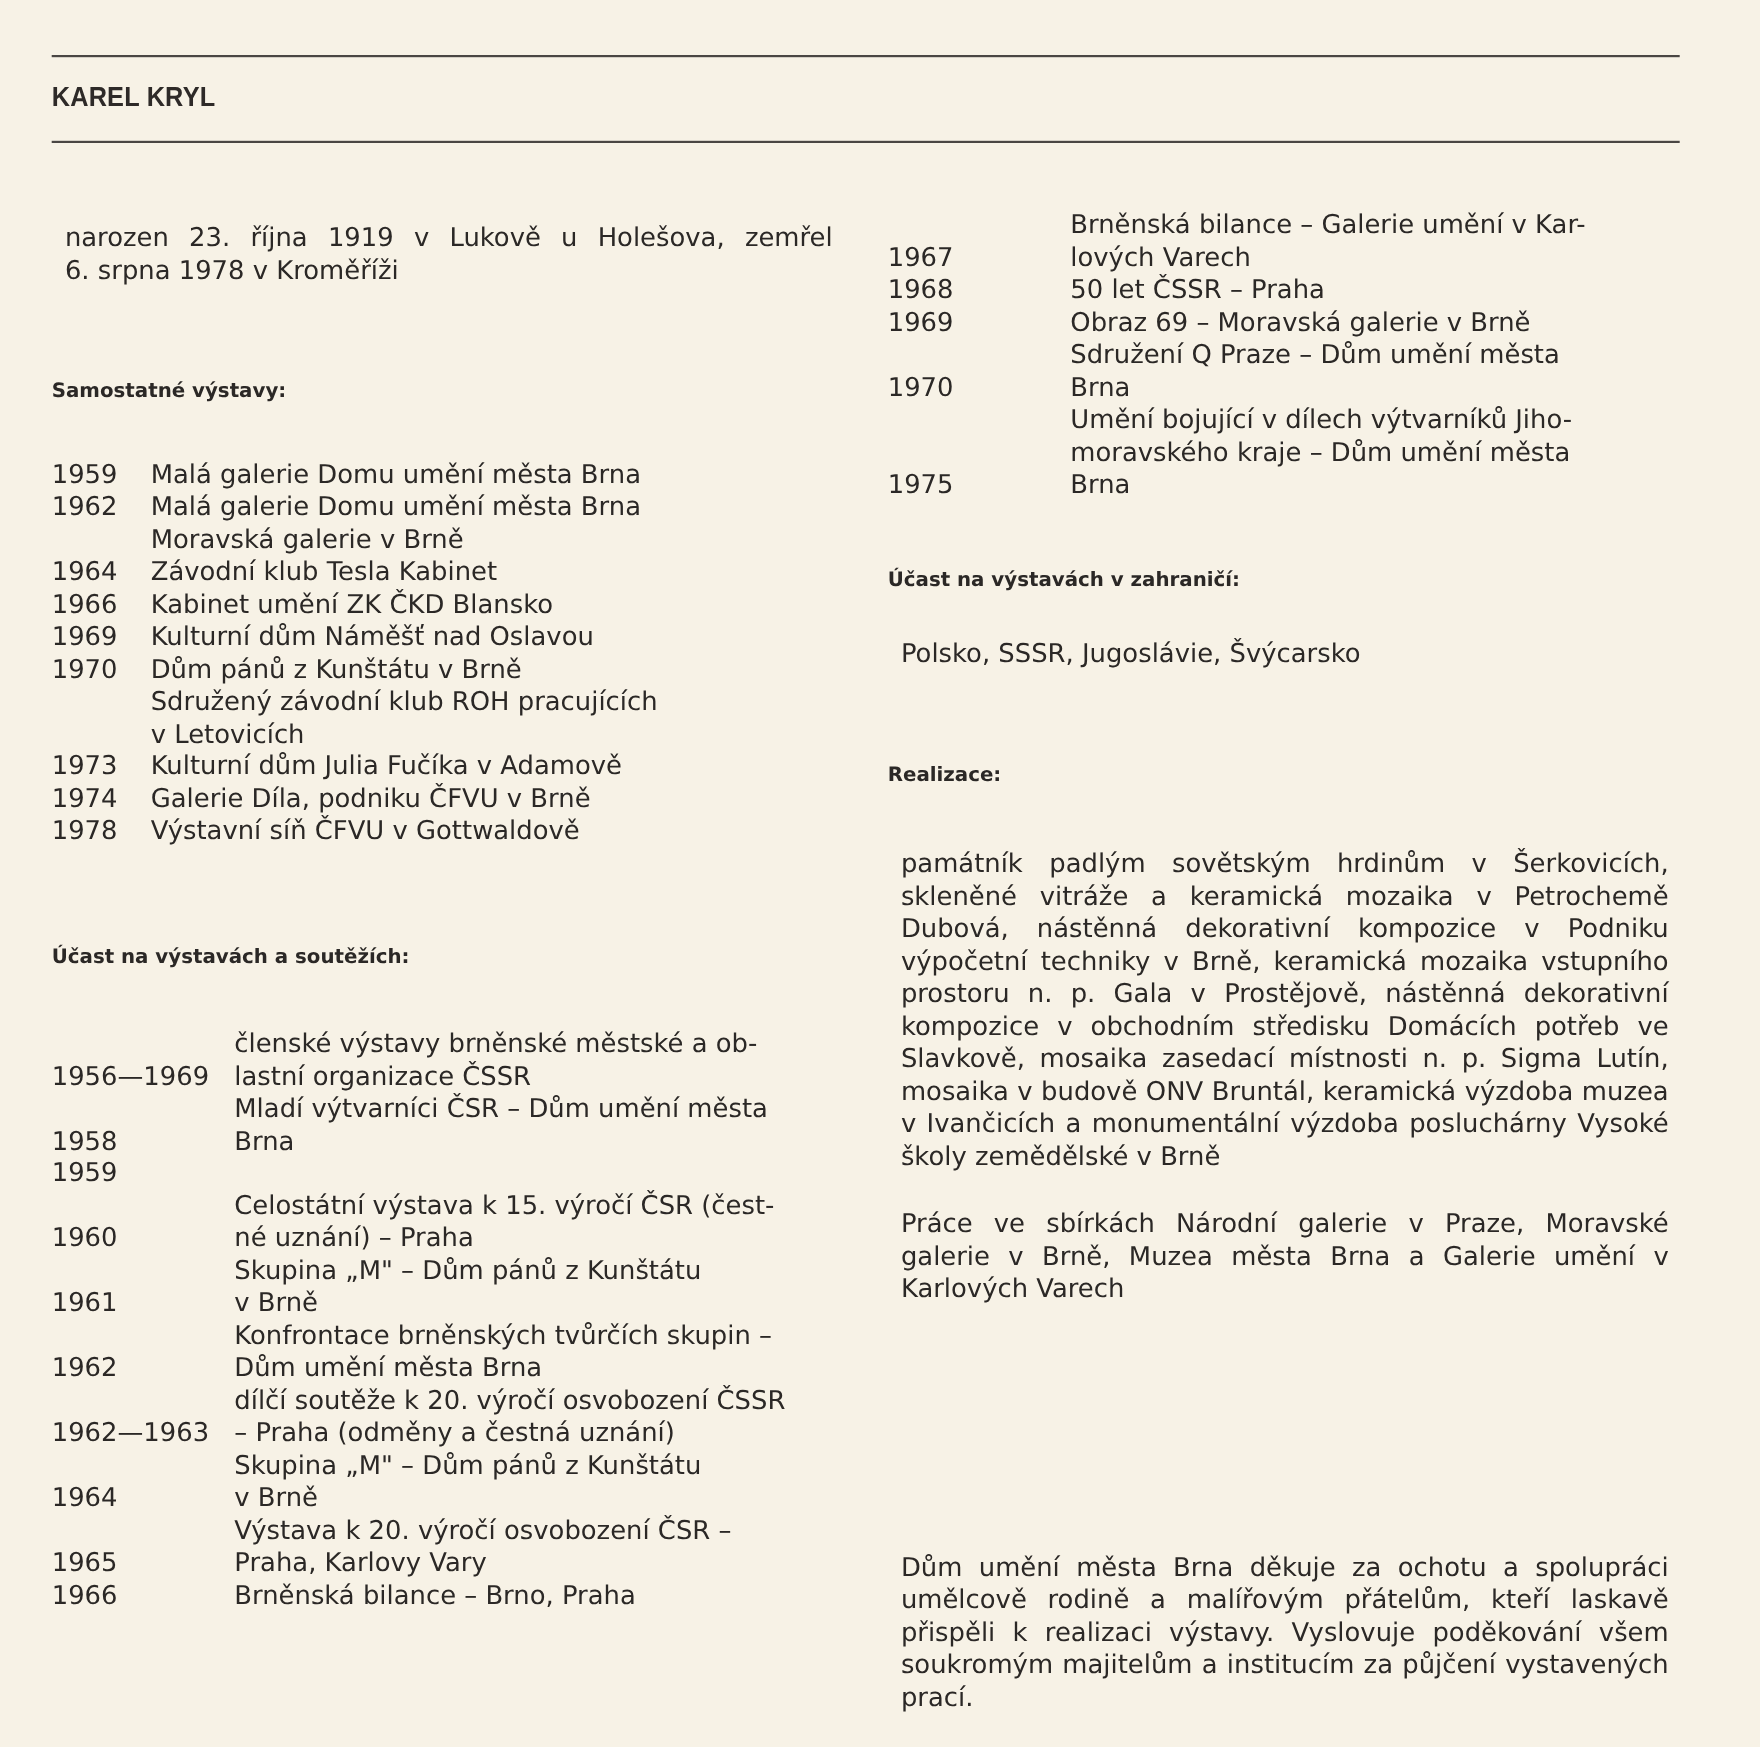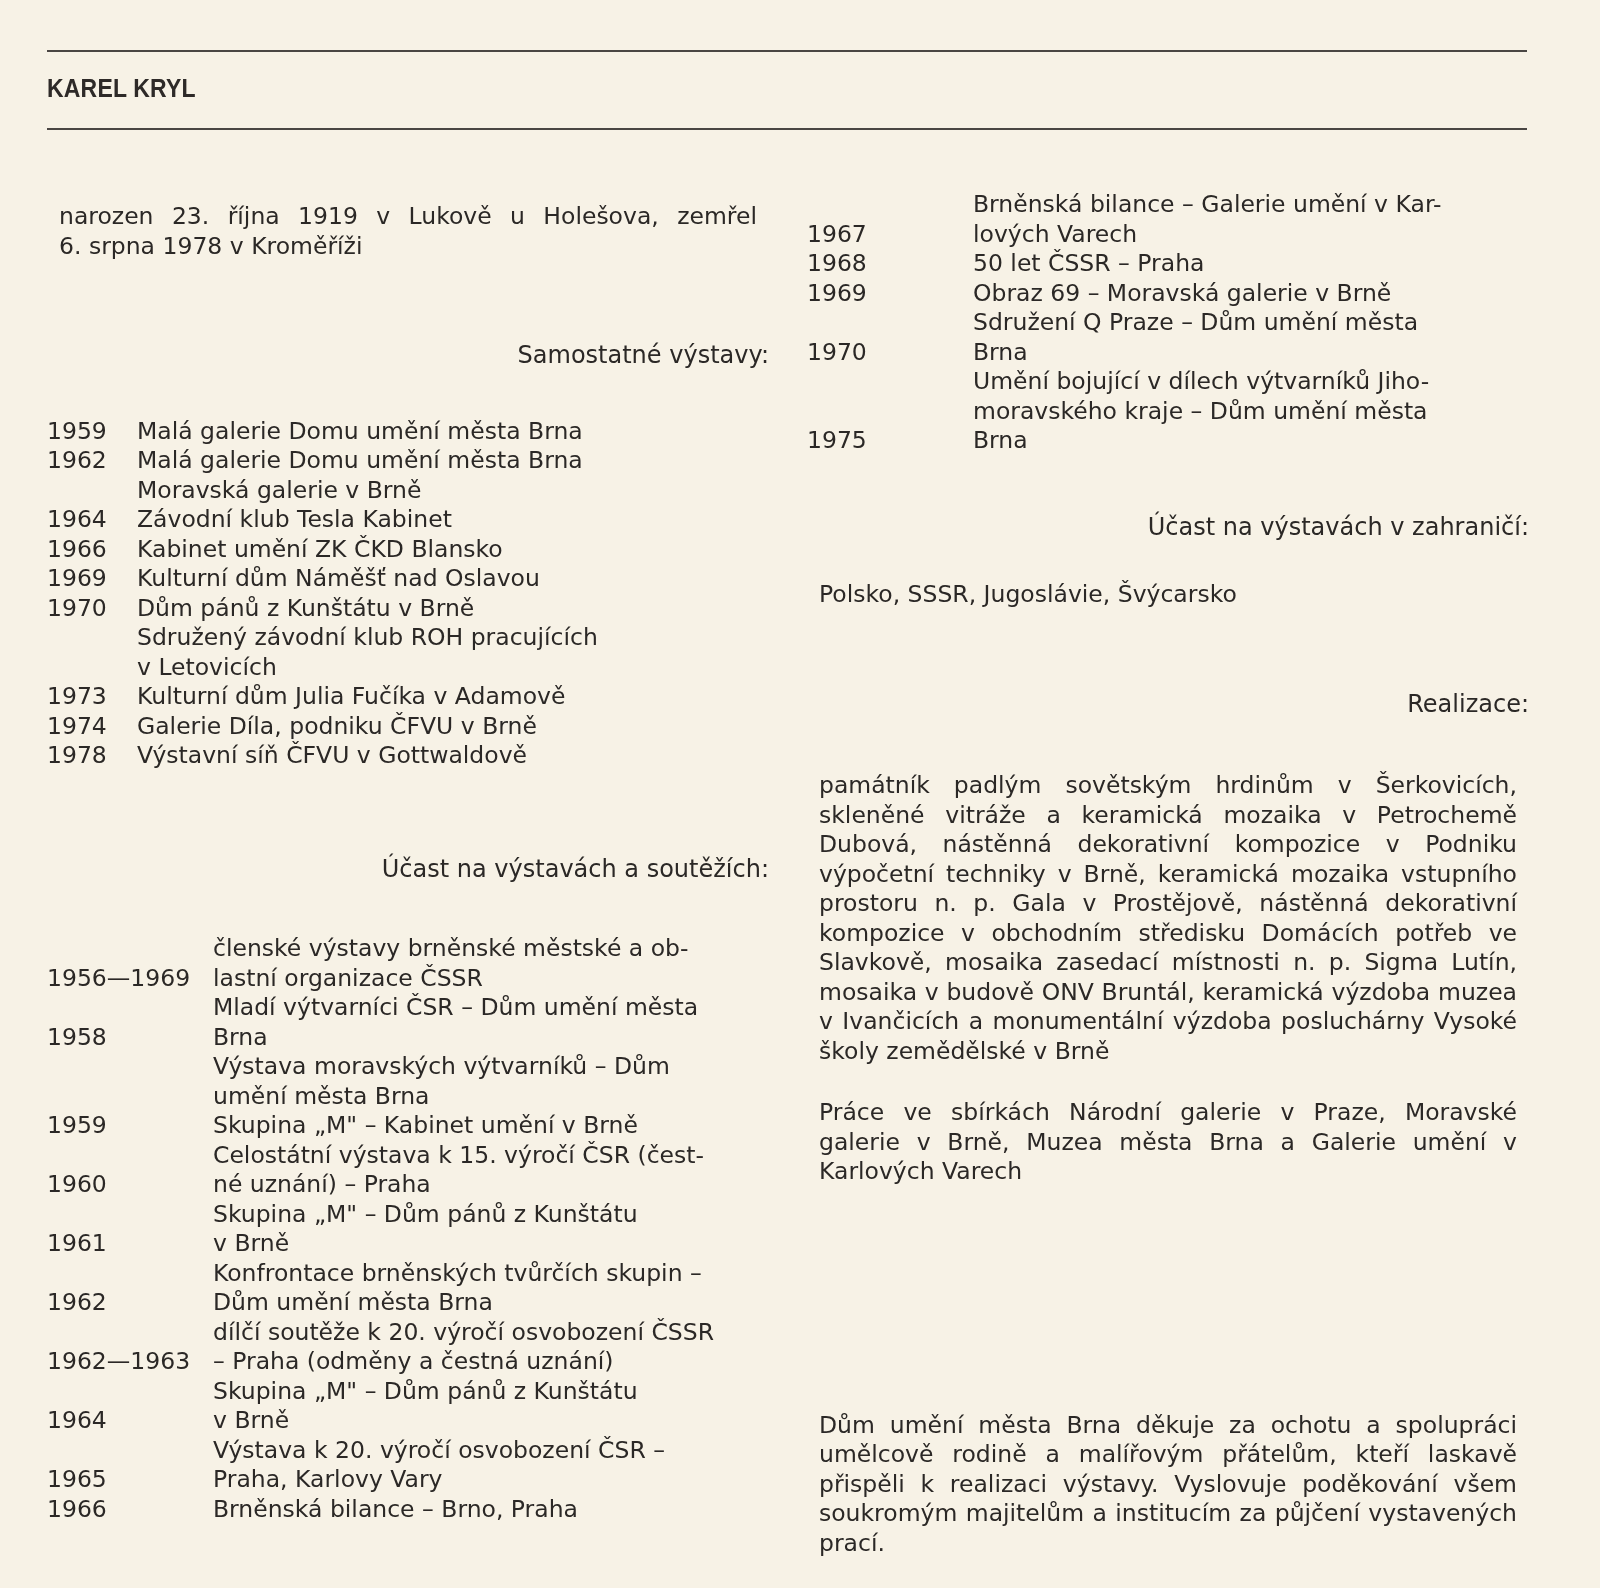--- a/index.html
+++ b/index.html
@@ -42,24 +42,23 @@
       font-size: 23.5px;
       line-height: 29.5px;
     }
     .col.left { left: 47px; width: 722px; }
     .col.right { left: 807px; width: 722px; }
     .para {
       text-align: justify;
       margin: 12px;
     }
     .heading {
-      font-weight: normal;
-      font-size: 24px;
+      font-weight: bold;
+      font-size: 18px;
       margin: 0;
-      text-align: right;
     }
     .entries { margin: 0; }
     .entry {
       display: flex;
       align-items: flex-end;
     }
     .entry .year {
       flex: 0 0 auto;
       white-space: nowrap;
     }
@@ -167,25 +166,20 @@
       </div>
       <div class="entry">
         <div class="year">1958</div>
         <div class="lines">
           <div class="line-j">Mladí výtvarníci ČSR – Dům umění města</div>
           <div>Brna</div>
         </div>
       </div>
       <div class="entry">
         <div class="year">1959</div>
-        <div class="lines">
-          <div class="line-j">Výstava moravských výtvarníků – Dům</div>
-          <div>umění města Brna</div>
-          <div>Skupina „M" – Kabinet umění v Brně</div>
-        </div>
       </div>
       <div class="entry">
         <div class="year">1960</div>
         <div class="lines">
           <div class="line-j">Celostátní výstava k 15. výročí ČSR (čest-</div>
           <div>né uznání) – Praha</div>
         </div>
       </div>
       <div class="entry">
         <div class="year">1961</div>

